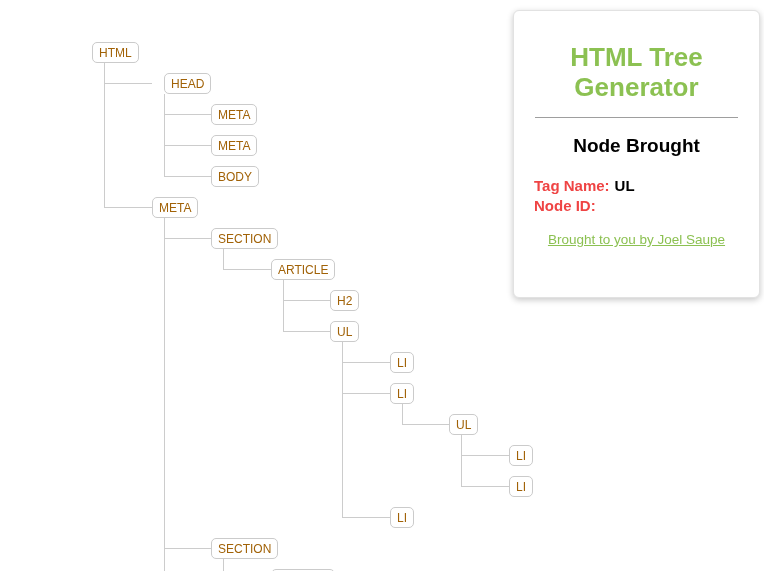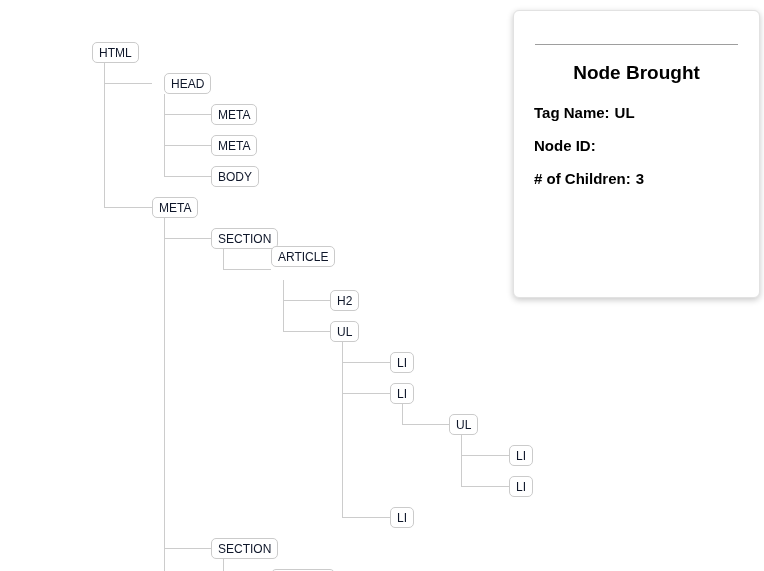--- a/index.html
+++ b/index.html
@@ -18,21 +18,21 @@
     position: absolute;
     box-sizing: border-box;
     height: 21px;
     display: inline-flex;
     align-items: center;
     padding: 0 6px;
     background: #ffffff;
     border: 1px solid #cbcbcb;
     border-radius: 5px;
     font-size: 12px;
-    color: #0f172a;
+    color: #a16207;
     white-space: nowrap;
     cursor: pointer;
     z-index: 2;
   }
   .tree-line {
     position: absolute;
     background: #cccccc;
     z-index: 1;
   }
 
@@ -63,23 +63,23 @@
     border: none;
     border-top: 1px solid #9e9e9e;
   }
   .panel-subtitle {
     margin: 17px 0 0;
     font-size: 19px;
     font-weight: bold;
     text-align: center;
     color: #000000;
   }
-  .field { margin-top: 16px; font-size: 15px; font-weight: bold; line-height: 17px; }
+  .field { margin-top: 3px; font-size: 15px; font-weight: bold; line-height: 17px; }
   .field:first-of-type { margin-top: 20px; }
-  .field-label { color: #000000; }
+  .field-label { color: #ef4444; }
   .field-value { color: #000000; margin-left: 5px; }
   .credit { margin-top: 16px; text-align: center; }
   .credit a {
     color: var(--accent, #8cc152);
     font-size: 13.5px;
     text-decoration: underline;
     cursor: pointer;
   }
 </style>
 </head>
@@ -113,42 +113,43 @@
       <div class="tree-line" style="left: 461px; top: 455px; width: 48px; height: 1px;"></div>
       <div class="tree-line" style="left: 461px; top: 486px; width: 48px; height: 1px;"></div>
       <div class="tree-line" style="left: 223px; top: 559px; width: 1px; height: 21px;"></div>
       <div class="tree-node" style="left: 92px; top: 42px;">HTML</div>
       <div class="tree-node" style="left: 164px; top: 73px;">HEAD</div>
       <div class="tree-node" style="left: 211px; top: 104px;">META</div>
       <div class="tree-node" style="left: 211px; top: 135px;">META</div>
       <div class="tree-node" style="left: 211px; top: 166px;">BODY</div>
       <div class="tree-node" style="left: 152px; top: 197px;">META</div>
       <div class="tree-node" style="left: 211px; top: 228px;">SECTION</div>
-      <div class="tree-node" style="left: 271px; top: 246px; text-align: center;">ARTICLE</div>
+      <div class="tree-node" style="left: 271px; top: 259px; text-align: center;">ARTICLE</div>
       <div class="tree-node" style="left: 330px; top: 290px;">H2</div>
       <div class="tree-node" style="left: 330px; top: 321px;">UL</div>
       <div class="tree-node" style="left: 390px; top: 352px;">LI</div>
       <div class="tree-node" style="left: 390px; top: 383px;">LI</div>
       <div class="tree-node" style="left: 449px; top: 414px;">UL</div>
       <div class="tree-node" style="left: 509px; top: 445px;">LI</div>
       <div class="tree-node" style="left: 509px; top: 476px;">LI</div>
       <div class="tree-node" style="left: 390px; top: 507px;">LI</div>
       <div class="tree-node" style="left: 211px; top: 538px;">SECTION</div>
       <div class="tree-node" style="left: 271px; top: 569px;">ARTICLE</div>
     </div>
 
   <div class="panel">
+    <h1 class="panel-title">HTML Tree Generator</h1>
     <hr class="panel-divider">
     <h2 class="panel-subtitle">Node Brought</h2>
 
     <div class="field">
       <span class="field-label">Tag Name:</span><span class="field-value">UL</span>
     </div>
     <div class="field">
       <span class="field-label">Node ID:</span><span class="field-value"></span>
     </div>
-    <div class="field">
-      <span class="field-label"># of Children:</span><span class="field-value">3</span>
+
+    <div class="credit">
+      <a>Brought to you by Joel Saupe</a>
     </div>
-
   </div>
 
 </div>
 
 </body></html>

